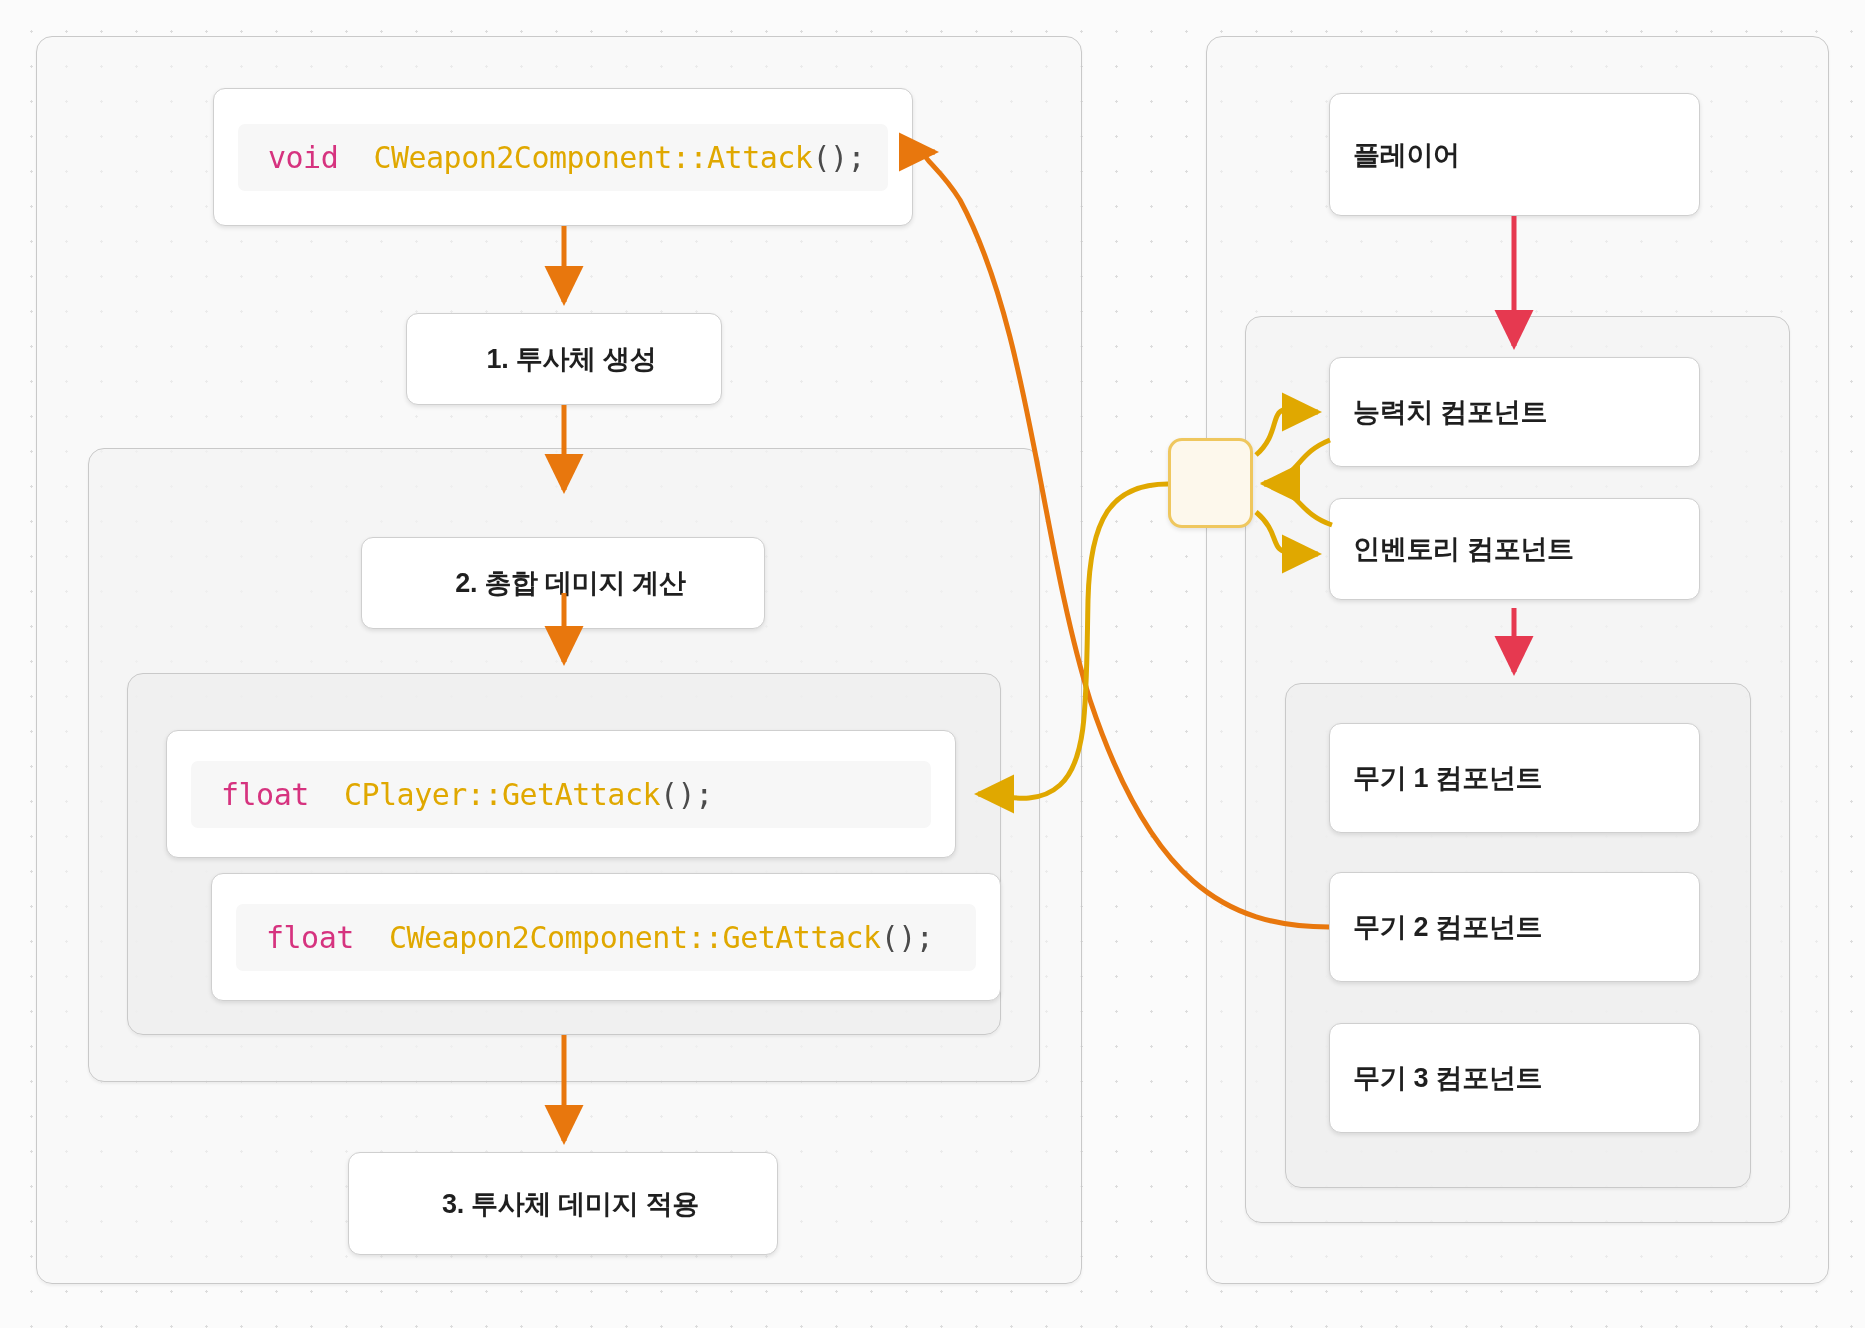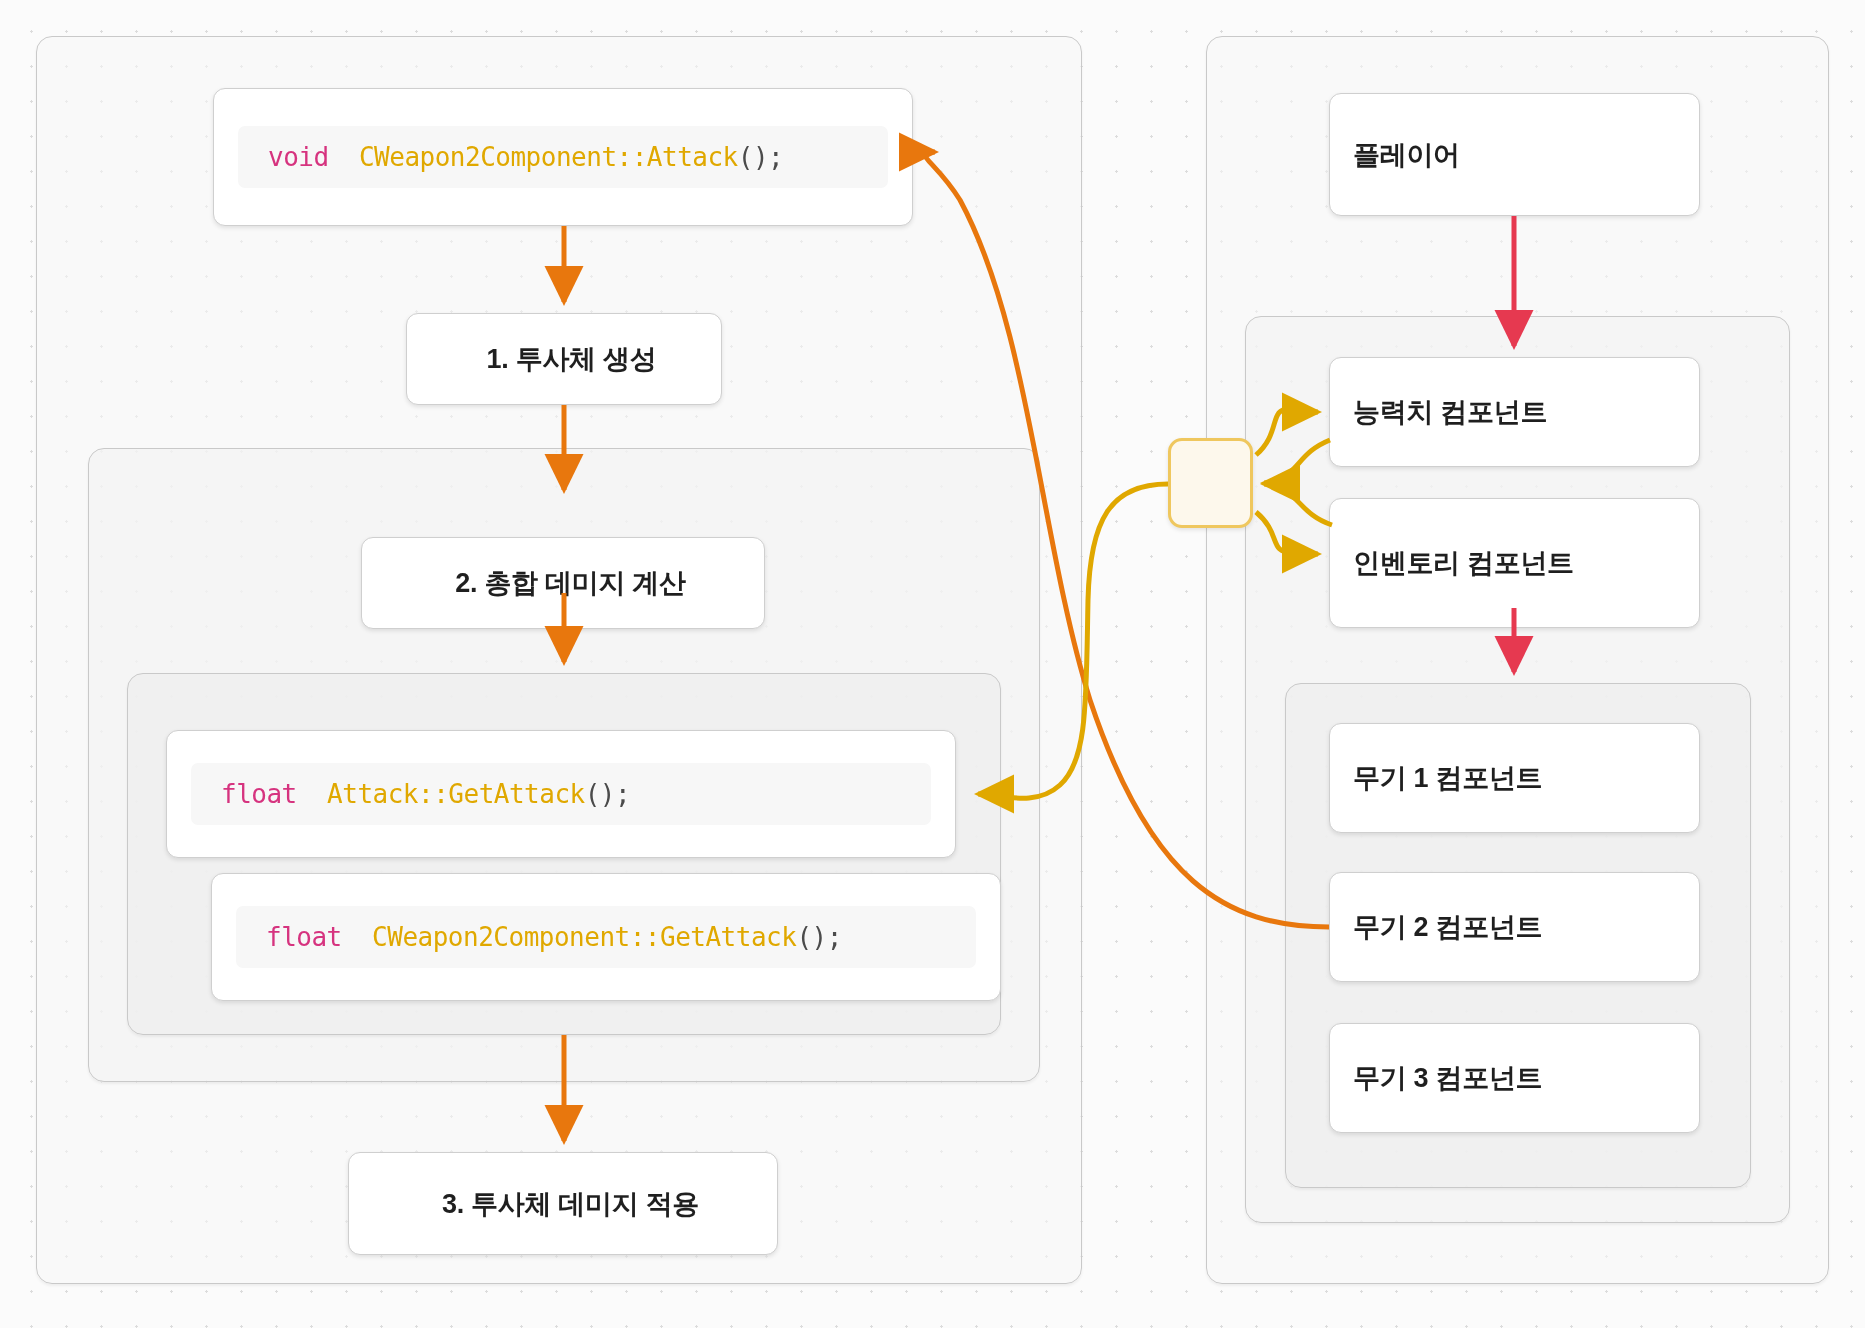--- a/index.html
+++ b/index.html
@@ -54,21 +54,21 @@
     box-shadow:0 2px 4px rgba(0,0,0,0.10);
     display:flex;align-items:center;justify-content:center;
   }
   .codebox{
     background:#f7f7f7;
     border-radius:7px;
     width:calc(100% - 48px);
     padding:16px 0 16px 30px;
     box-sizing:border-box;
     font-family:"DejaVu Sans Mono","Liberation Mono",monospace;
-    font-size:26px;
+    font-size:30px;
     letter-spacing:-0.5px;
     white-space:nowrap;
   }
   .kw{color:#d6337f;}
   .id{color:#e0a800;}
   .pn{color:#4b4b4b;}
 
   .hubnode{
     position:absolute;
     box-sizing:border-box;
@@ -102,21 +102,21 @@
   <span class="label">1. 투사체 생성</span>
 </div>
 
 <div class="node center" style="left:361px;top:501px;width:404px;height:92px;margin-top:36px;">
   <span class="label">2. 총합 데미지 계산</span>
 </div>
 
 <div class="codenode" style="left:166px;top:730px;width:790px;height:128px;">
   <div class="codebox">
     <span class="kw">float</span>
-    <span>&nbsp;</span><span class="id">Attack::GetAttack</span><span class="pn">();</span>
+    <span>&nbsp;</span><span class="id">CPlayer::GetAttack</span><span class="pn">();</span>
   </div>
 </div>
 
 <div class="codenode" style="left:166px;top:873px;width:790px;height:128px;margin-left:45px;">
   <div class="codebox">
     <span class="kw">float</span>
     <span>&nbsp;</span><span class="id">CWeapon2Component::GetAttack</span><span class="pn">();</span>
   </div>
 </div>
 
@@ -131,21 +131,21 @@
 <div class="panel lvl3" style="left:1285px;top:683px;width:466px;height:505px;"></div>
 
 <div class="node" style="left:1329px;top:93px;width:371px;height:123px;">
   <span class="label">플레이어</span>
 </div>
 
 <div class="node" style="left:1329px;top:357px;width:371px;height:110px;">
   <span class="label">능력치 컴포넌트</span>
 </div>
 
-<div class="node" style="left:1329px;top:498px;width:371px;height:130px;">
+<div class="node" style="left:1329px;top:498px;width:371px;height:102px;">
   <span class="label">인벤토리 컴포넌트</span>
 </div>
 
 <div class="node" style="left:1329px;top:723px;width:371px;height:110px;">
   <span class="label">무기 1 컴포넌트</span>
 </div>
 
 <div class="node" style="left:1329px;top:872px;width:371px;height:110px;">
   <span class="label">무기 2 컴포넌트</span>
 </div>

